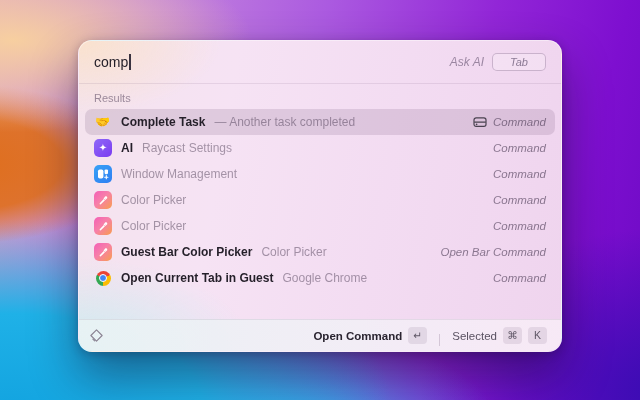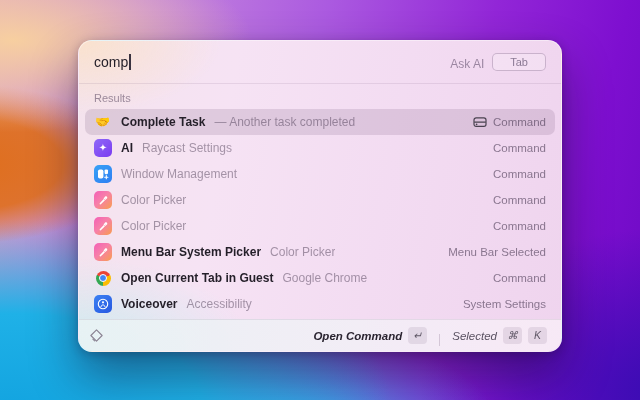--- a/index.html
+++ b/index.html
@@ -20,50 +20,50 @@
     background:
       radial-gradient(42% 34% at 0% 0%, rgba(250,226,204,.95), rgba(250,226,204,0) 70%),
       radial-gradient(58% 48% at 0% 100%, rgba(203,236,240,.98), rgba(203,236,240,0) 62%),
       linear-gradient(100deg, #f4e3ed 0%, #f6e3f4 30%, #f3dcf2 62%, #efd4ee 100%);
   }
   
   .search{height:42px;min-height:42px;display:flex;align-items:center;padding:0 15px;
     border-bottom:1px solid rgba(80,45,90,.10);}
   .query{font-size:14px;color:#221d27;}
   .caret{display:inline-block;width:1.5px;height:16px;background:#3a3340;margin-left:1px;vertical-align:-3px;}
-  .search-right{margin-left:auto;display:flex;align-items:flex-end;gap:8px;}
+  .search-right{margin-left:auto;display:flex;align-items:center;gap:8px;font-style:italic;}
   .askai{font-size:12px;color:rgba(75,58,88,.52);}
   .tabkey{font-size:11px;color:rgba(75,58,88,.62);border:1px solid rgba(95,62,105,.28);
     border-radius:5px;padding:2px 17px;background:rgba(255,255,255,.22);}
   
   .results-header{padding:8px 15px 5px;font-size:11px;color:rgba(78,60,88,.55);font-weight:500;}
   .list{flex:1;overflow:hidden;padding:0 6px;}
   .row{height:26px;display:flex;align-items:center;gap:9px;padding:0 9px;border-radius:7px;cursor:default;}
   .row.selected{background:rgba(104,72,110,.16);}
   .row-icon{width:18px;height:18px;min-width:18px;display:flex;align-items:center;justify-content:center;}
   .row-title{font-size:12px;font-weight:700;color:#241f29;white-space:nowrap;}
   .row-subtitle{font-size:12px;color:rgba(62,46,72,.45);white-space:nowrap;overflow:hidden;text-overflow:ellipsis;}
-  .row-right{margin-left:auto;display:flex;align-items:center;gap:6px;}
+  .row-right{margin-left:auto;display:flex;align-items:center;gap:6px;font-style:italic;}
   .row-type{font-size:11.5px;color:rgba(62,46,72,.58);white-space:nowrap;}
   
   .badge{width:18px;height:18px;border-radius:5px;display:flex;align-items:center;justify-content:center;box-sizing:border-box;}
   .badge-ai{background:linear-gradient(140deg,#8f68f8,#7a3cf0);color:#fff;font-size:10px;line-height:1;}
   .badge-window{background:linear-gradient(140deg,#37a2f6,#2f7ef2);}
   .badge-color{background:linear-gradient(135deg,#f35fb6 0%,#f77fa9 45%,#f89d4e 100%);}
   .badge-voice{background:linear-gradient(140deg,#3b82f3,#2757e0);}
   .chrome{position:relative;width:15px;height:15px;border-radius:50%;
     background:conic-gradient(from 60deg,#fbbc04 0 120deg,#34a853 0 240deg,#ea4335 0 360deg);}
   .chrome::after{content:"";position:absolute;left:50%;top:50%;width:6px;height:6px;margin:-4px 0 0 -4px;
     border-radius:50%;background:#4285f4;border:1px solid #fff;}
   .sticker{font-size:12px;line-height:1;}
   
   .footer{height:31px;min-height:31px;display:flex;align-items:center;padding:0 10px;
     border-top:1px solid rgba(80,45,90,.10);
     background:linear-gradient(90deg, rgba(233,243,244,.9), rgba(248,235,247,.9));}
-  .footer-right{margin-left:auto;display:flex;align-items:flex-end;font-style:italic;}
+  .footer-right{margin-left:auto;display:flex;align-items:flex-end;}
   .footer-action{display:flex;align-items:center;gap:6px;padding:2px 4px;border-radius:5px;}
   .footer-primary-label{font-size:11.5px;font-weight:700;color:#2a2430;}
   .footer-actions-label{font-size:11.5px;color:#5a5262;}
   .key{background:rgba(84,56,94,.11);border-radius:4px;padding:2px 4px;min-width:11px;text-align:center;
     font-size:10.5px;color:#5f5766;line-height:1.25;}
   .fdivider{width:1px;height:12px;background:rgba(84,56,94,.20);margin:0 8px;}
 </style>
 </head>
 <body>
 
@@ -166,57 +166,40 @@
   <div class="row">
     <span class="row-icon">
             <span class="badge badge-color">
               <svg width="11" height="11" viewBox="0 0 12 12">
                 <path d="M2 10c-.4-.4-.3-1 .1-1.4L6.3 4.4l1.3 1.3-4.2 4.2c-.4.4-1 .5-1.4.1z" fill="#fff"></path>
                 <path d="M6.8 2.6l.8-.8c.6-.6 1.5-.6 2.1 0s.6 1.5 0 2.1l-.8.8z" fill="#fff"></path>
                 <rect x="6.2" y="3.4" width="2.6" height="1.5" transform="rotate(45 7.5 4.1)" fill="#fff"></rect>
               </svg>
             </span>
           </span>
-    <span class="row-title">Menu Bar System Picker</span>
+    <span class="row-title">Guest Bar Color Picker</span>
     <span class="row-subtitle">Color Picker</span>
     <span class="row-right">
 
-      <span class="row-type">Menu Bar Selected</span>
+      <span class="row-type">Open Bar Command</span>
     </span>
   </div>
 
   <div class="row">
     <span class="row-icon">
             <span class="chrome"></span>
           </span>
     <span class="row-title">Open Current Tab in Guest</span>
     <span class="row-subtitle">Google Chrome</span>
     <span class="row-right">
 
       <span class="row-type">Command</span>
     </span>
   </div>
 
-  <div class="row">
-    <span class="row-icon">
-            <span class="badge badge-voice">
-              <svg width="12" height="12" viewBox="0 0 12 12" fill="none">
-                <circle cx="6" cy="6" r="4.7" stroke="#fff" stroke-width="1.1"></circle>
-                <circle cx="6" cy="4.3" r="1.1" fill="#fff"></circle>
-                <path d="M4 8.7c.4-1.2 1-1.8 2-1.8s1.6.6 2 1.8" stroke="#fff" stroke-width="1" stroke-linecap="round"></path>
-              </svg>
-            </span>
-          </span>
-    <span class="row-title">Voiceover</span>
-    <span class="row-subtitle">Accessibility</span>
-    <span class="row-right">
-
-      <span class="row-type">System Settings</span>
-    </span>
-  </div>
 
   <div class="row">
 
     <span class="row-subtitle"></span>
 
   </div>
 </div>
 
     <div class="footer">
       <span style="display:flex;">

